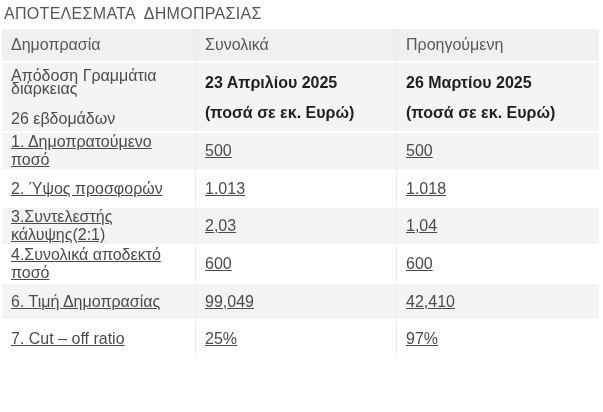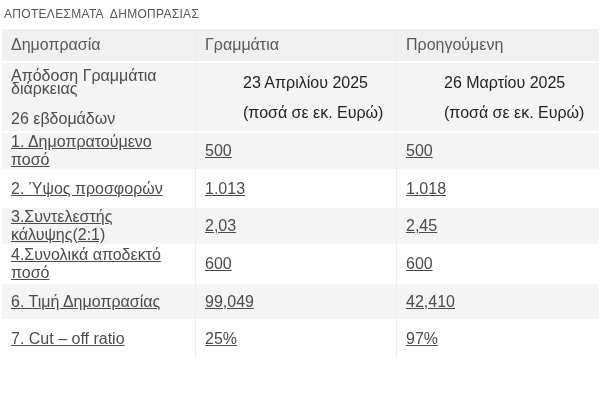--- a/index.html
+++ b/index.html
@@ -8,21 +8,21 @@
     background: #ffffff;
     font-family: "Liberation Sans", "DejaVu Sans", sans-serif;
   }
   body {
     width: 603px;
     height: 412px;
     overflow: hidden;
   }
   .page-title {
     margin: 8px 0 9px 4px;
-    font-size: 12px;
+    font-size: 16px;
     line-height: 12px;
     color: #55565a;
     letter-spacing: 0.3px;
     white-space: pre-wrap; 
   }
   table.results {
     border-collapse: separate;
     border-spacing: 0;
     table-layout: fixed;
     width: 597px;
@@ -48,42 +48,41 @@
     background: #f0f0f1;
     color: #57585a;
   }
   tr.subheader-row td {
     height: 68px;
     background: #f4f4f5;
   }
   tr.subheader-row .line { line-height: 13px; }
   tr.subheader-row .line + .line { margin-top: 17px; }
   tr.subheader-row td.bold-cell .line {
-    font-weight: 400;
+    font-weight: 700;
     color: #1f1f1f;
-    margin-left: 38px;
   }
   tbody.data tr td { height: 35px; background: #ffffff; text-decoration: underline; }
   tbody.data tr:nth-child(odd) td { background: #f4f4f5; }
 </style>
 </head>
 <body>
 
 <div class="page-title">ΑΠΟΤΕΛΕΣΜΑΤΑ  ΔΗΜΟΠΡΑΣΙΑΣ</div>
 
 <table class="results">
   <colgroup>
     <col class="c1">
       <col class="c2">
       <col class="c3">
   </colgroup>
   <thead>
     <tr class="header-row">
       <th>Δημοπρασία</th>
-      <th>Γραμμάτια</th>
+      <th>Συνολικά</th>
       <th>Προηγούμενη</th>
     </tr>
     <tr class="subheader-row">
       <td>
         <div class="line">Απόδοση Γραμμάτια διάρκειας</div>
         <div class="line">26 εβδομάδων</div>
       </td>
       <td class="bold-cell">
         <div class="line">23 Απριλίου 2025</div>
         <div class="line">(ποσά σε εκ. Ευρώ)</div>
@@ -101,21 +100,21 @@
       <td>500</td>
     </tr>
     <tr>
       <td>2. Ύψος προσφορών</td>
       <td>1.013</td>
       <td>1.018</td>
     </tr>
     <tr>
       <td>3.Συντελεστής κάλυψης(2:1)</td>
       <td>2,03</td>
-      <td>2,45</td>
+      <td>1,04</td>
     </tr>
     <tr>
       <td>4.Συνολικά αποδεκτό ποσό</td>
       <td>600</td>
       <td>600</td>
     </tr>
     <tr>
       <td>6. Τιμή Δημοπρασίας</td>
       <td>99,049</td>
       <td>42,410</td>

